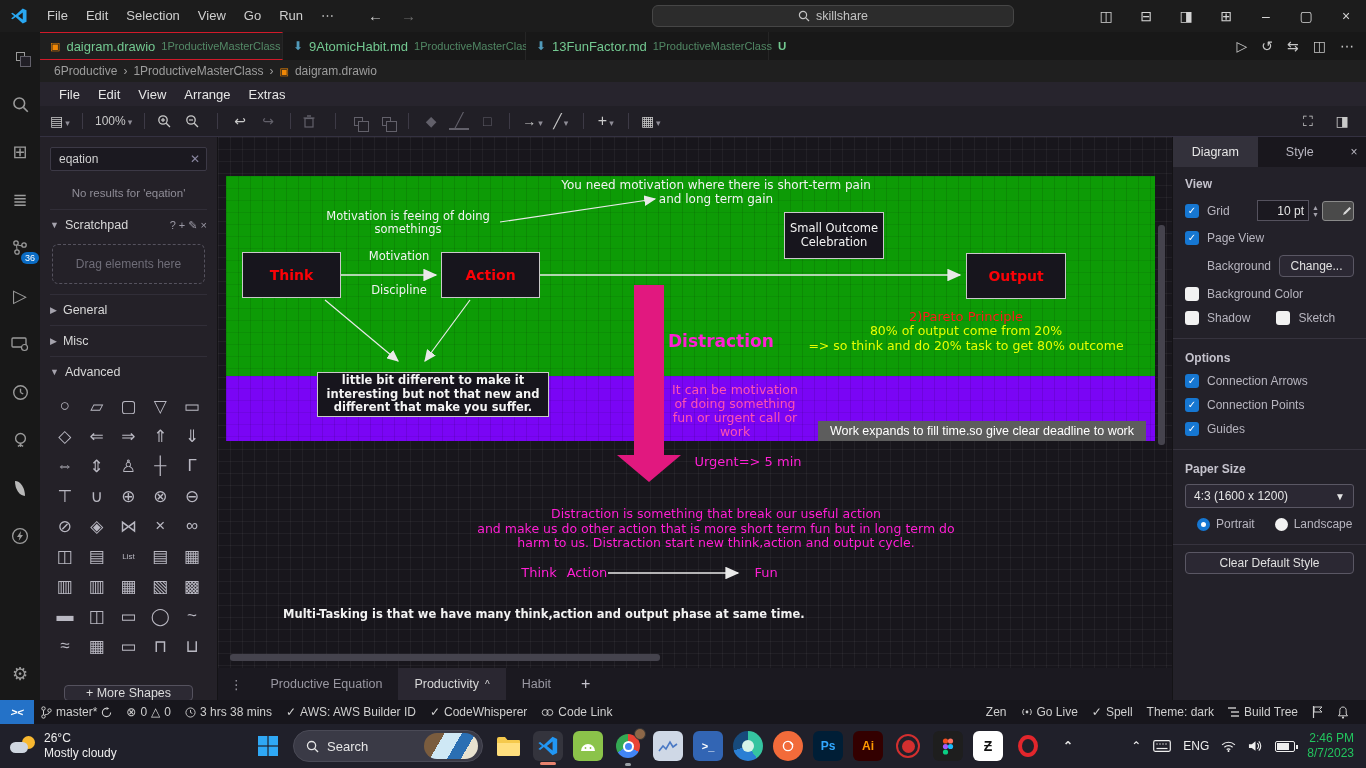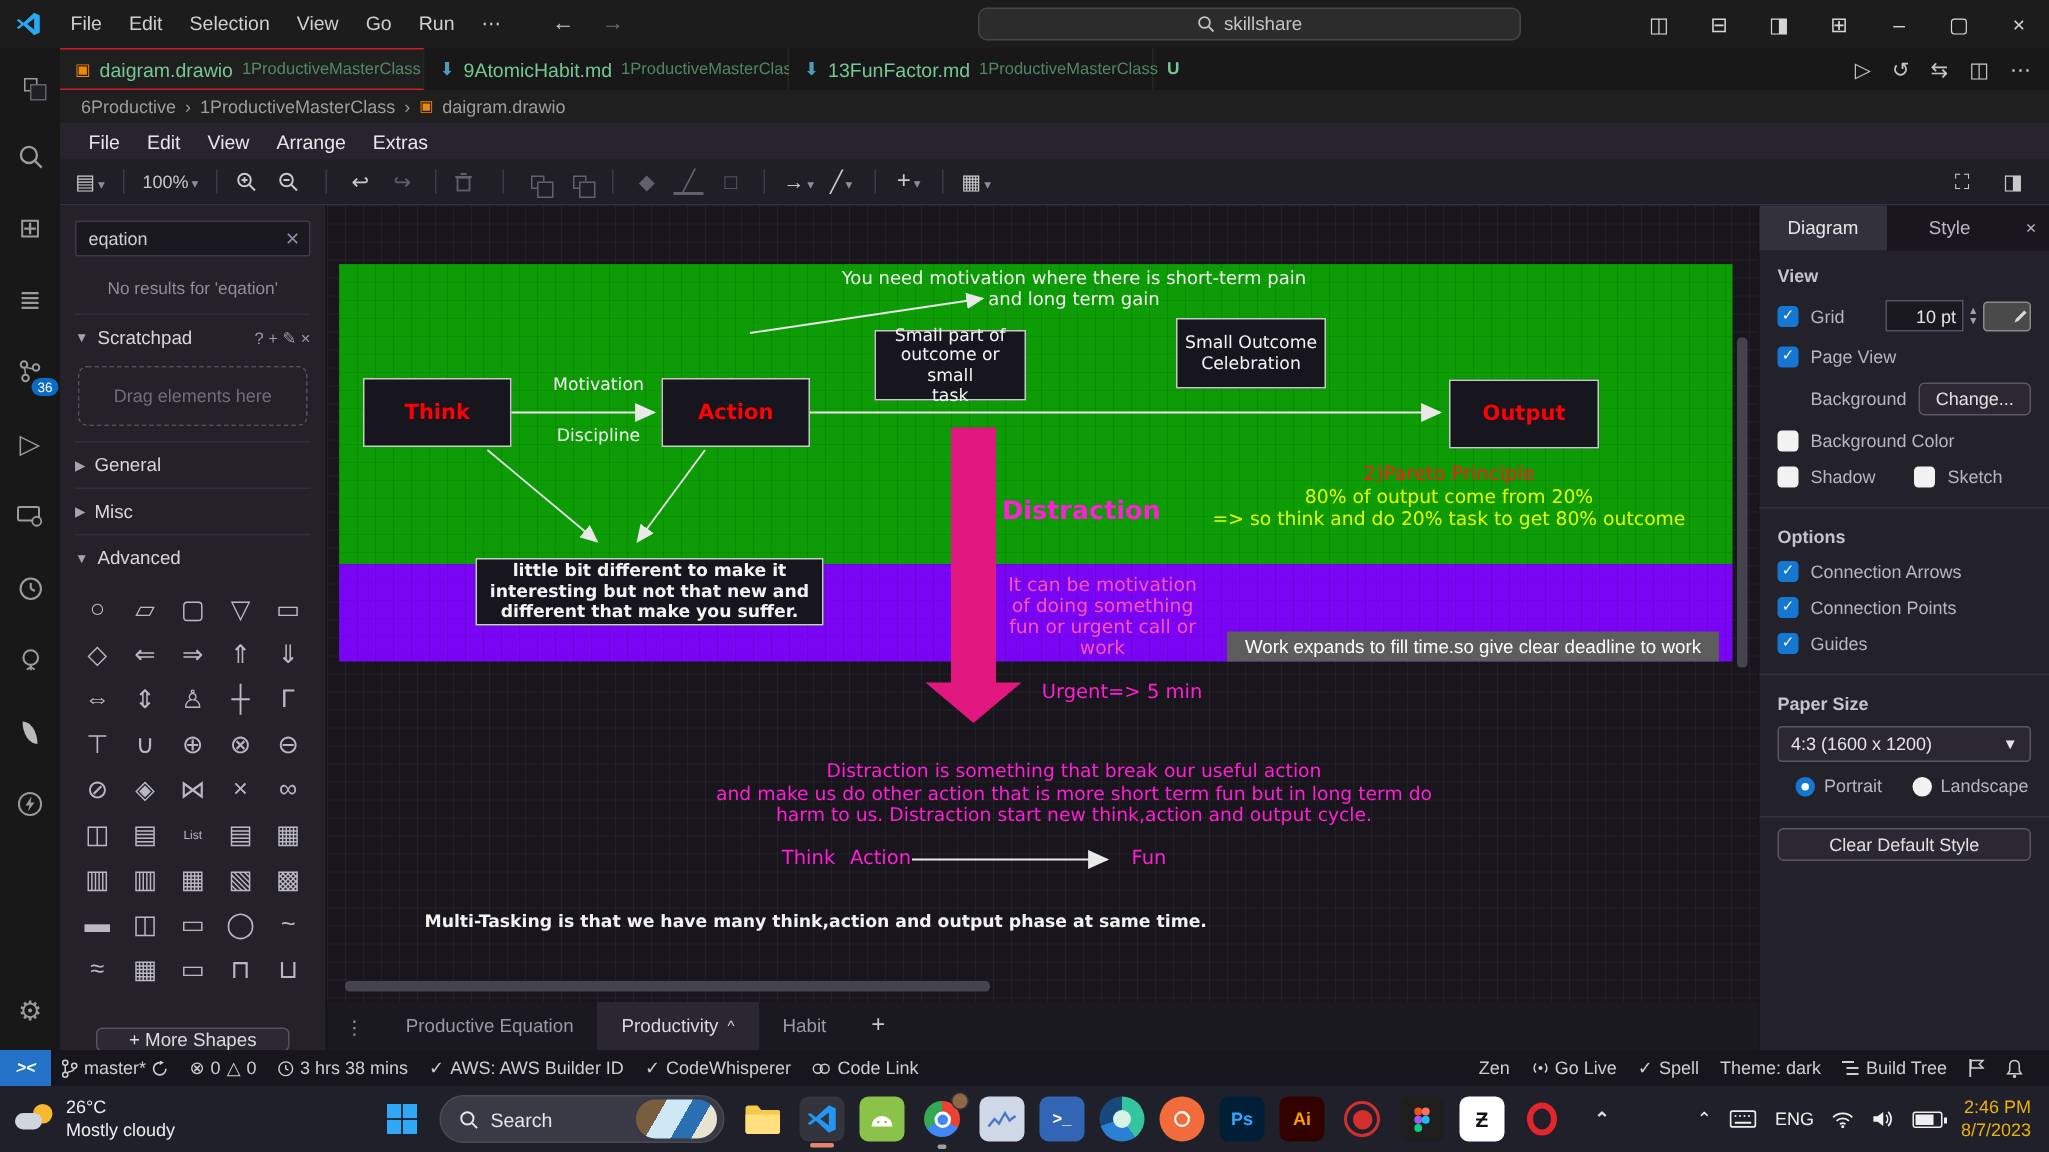--- a/index.html
+++ b/index.html
@@ -98,21 +98,21 @@
   #wicon .cloud{position:absolute;left:0;top:6px;width:18px;height:11px;border-radius:7px;background:#cfd6e0;}
   #wtxt{font-size:12px;color:#eee;line-height:15px;}
   #task-center{display:flex;align-items:center;gap:10px;margin:0 auto;}
   .tk{width:30px;height:30px;border-radius:6px;display:flex;align-items:center;justify-content:center;position:relative;font-weight:bold;}
   #tk-vscode{background:rgba(255,255,255,.09);}
   #tk-vscode::after{content:"";position:absolute;bottom:-4px;left:7px;width:16px;height:3px;border-radius:2px;background:#e8836f;}
   #tk-chrome::after{content:"";position:absolute;bottom:-5px;left:12px;width:6px;height:3px;border-radius:2px;background:#9aa0a6;}
   #search-pill{width:190px;height:32px;background:#3a3a46;border:1px solid #4a4a56;border-radius:16px;display:flex;align-items:center;gap:8px;padding:0 4px 0 12px;color:#e6e6e6;}
   #pill-img{margin-left:auto;width:54px;height:26px;border-radius:13px;background:linear-gradient(120deg,#7a5c3e 0 30%,#cfe8f5 30% 55%,#2b6fb3 55% 75%,#e8e2d0 75%);}
   #tray{display:flex;align-items:center;gap:12px;padding-right:12px;width:260px;justify-content:flex-end;color:#eee;font-size:12px;}
-  #clock{text-align:right;font-size:12px;line-height:15px;color:#eab308;}
+  #clock{text-align:right;font-size:12px;line-height:15px;color:#22c55e;}
   svg{display:block;}
 </style>
 </head>
 <body>
 
 <div class="abs" id="titlebar">
   <svg width="18" height="18" style="margin:0 10px" viewBox="0 0 24 24">
       <path d="M17 2 L7.5 10.8 L3.4 7.6 L1.5 8.6 L5.5 12 L1.5 15.4 L3.4 16.4 L7.5 13.2 L17 22 L22 19.6 V4.4 Z M17 7.2 V16.8 L10.8 12 Z" fill="#29a8f2"></path>
     </svg>
   <span class="menu-item">File</span>
@@ -383,29 +383,28 @@
     <line x1="123" y1="138" x2="218" y2="138" stroke="#e9e9e9" stroke-width="1.4" marker-end="url(#ah)"></line>
     <line x1="322" y1="138" x2="742" y2="138" stroke="#e9e9e9" stroke-width="1.4" marker-end="url(#ah)"></line>
     <line x1="282" y1="85" x2="437" y2="62" stroke="#e9e9e9" stroke-width="1.2" marker-end="url(#ah)"></line>
     <line x1="107" y1="163" x2="180" y2="224" stroke="#e9e9e9" stroke-width="1.2" marker-end="url(#ah)"></line>
     <line x1="252" y1="163" x2="207" y2="224" stroke="#e9e9e9" stroke-width="1.2" marker-end="url(#ah)"></line>
     <line x1="390" y1="436" x2="520" y2="436" stroke="#e9e9e9" stroke-width="1.4" marker-end="url(#ah)"></line>
   </svg>
 
   <div class="dtext" style="left:298px;top:41px;width:400px;color:#f2f2f2;font-size:12px;line-height:14px">You need motivation where there is short-term pain
 and long term gain</div>
+  <div class="dtext" style="left:90px;top:73px;width:200px;color:#f2f2f2;font-size:11.5px;line-height:13px">Motivation is feeing of doing
+somethings</div>
   <div class="dtext" style="left:131px;top:112px;width:100px;color:#f2f2f2;font-size:11.5px">Motivation</div>
   <div class="dtext" style="left:131px;top:146px;width:100px;color:#f2f2f2;font-size:11.5px">Discipline</div>
 
   <div class="node nred" style="left:24px;top:115px;width:99px;height:46px">Think</div>
   <div class="node nred" style="left:223px;top:115px;width:99px;height:46px">Action</div>
   <div class="node nred" style="left:748px;top:116px;width:100px;height:46px">Output</div>
-  <div class="node nwhite" style="left:365px;top:83px;width:101px;height:47px;font-weight:normal">Small  part of
-outcome or small
-task</div>
   <div class="node nwhite" style="left:566px;top:75px;width:100px;height:47px;font-weight:normal">Small  Outcome
 Celebration</div>
 
   <div class="dtext" style="left:540px;top:172px;width:416px;color:#ff1a1a;font-size:13px">2)Pareto Principle</div>
   <div class="dtext ylw" style="left:540px;top:187px;width:416px;font-size:12.5px;line-height:14.5px">80% of output come from 20%
 =&gt; so think and do 20% task to get 80% outcome</div>
 
   <div class="dtext magenta" style="left:450px;top:194px;width:130px;font-size:17px;font-weight:bold;text-align:left">Distraction</div>
   <div class="dtext pinknote" style="left:434px;top:246px;width:166px;font-size:12.5px;line-height:14px">It can be motivation
 of doing something

